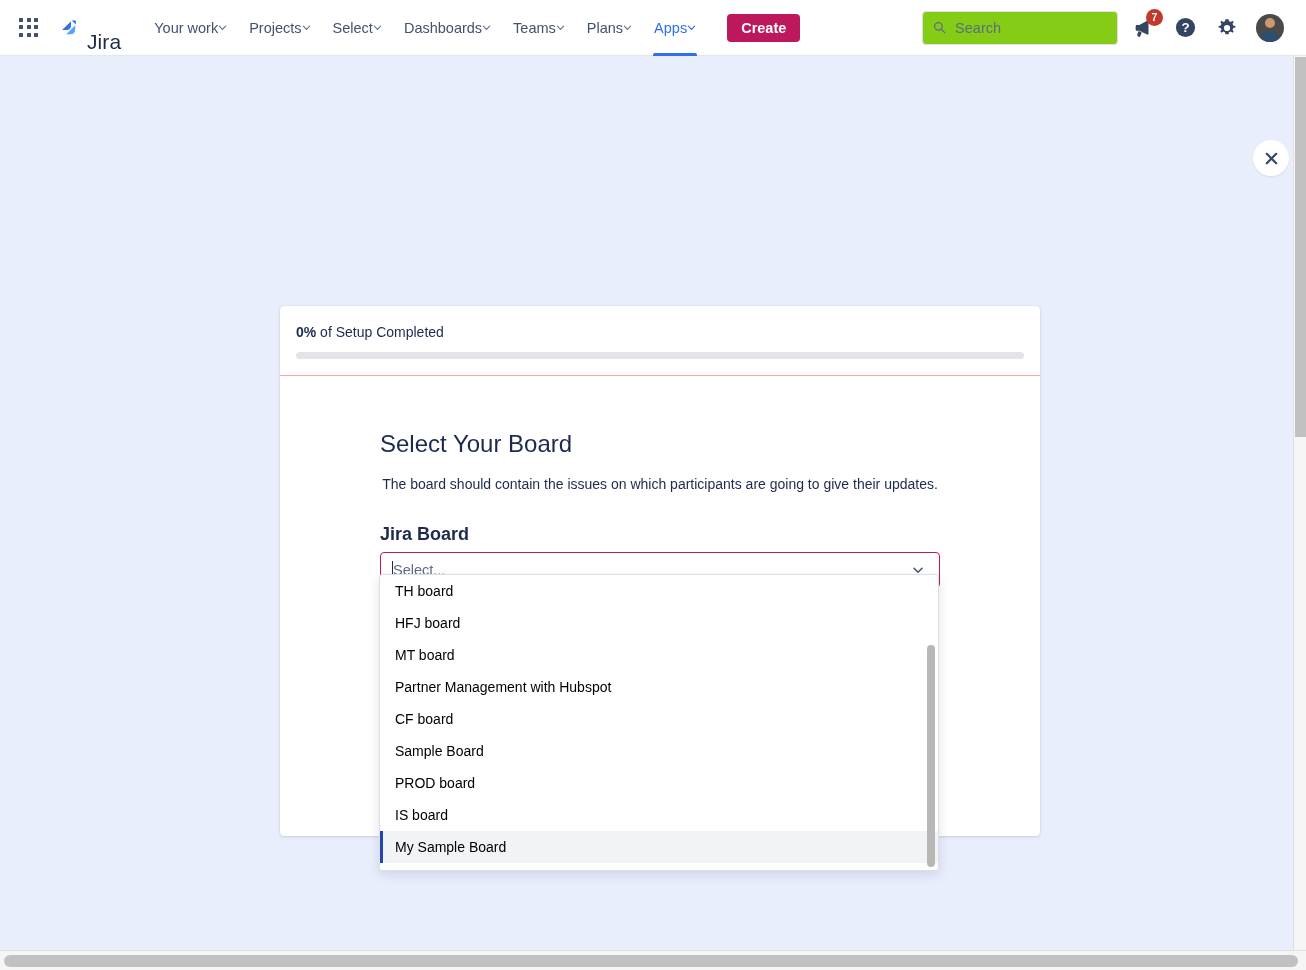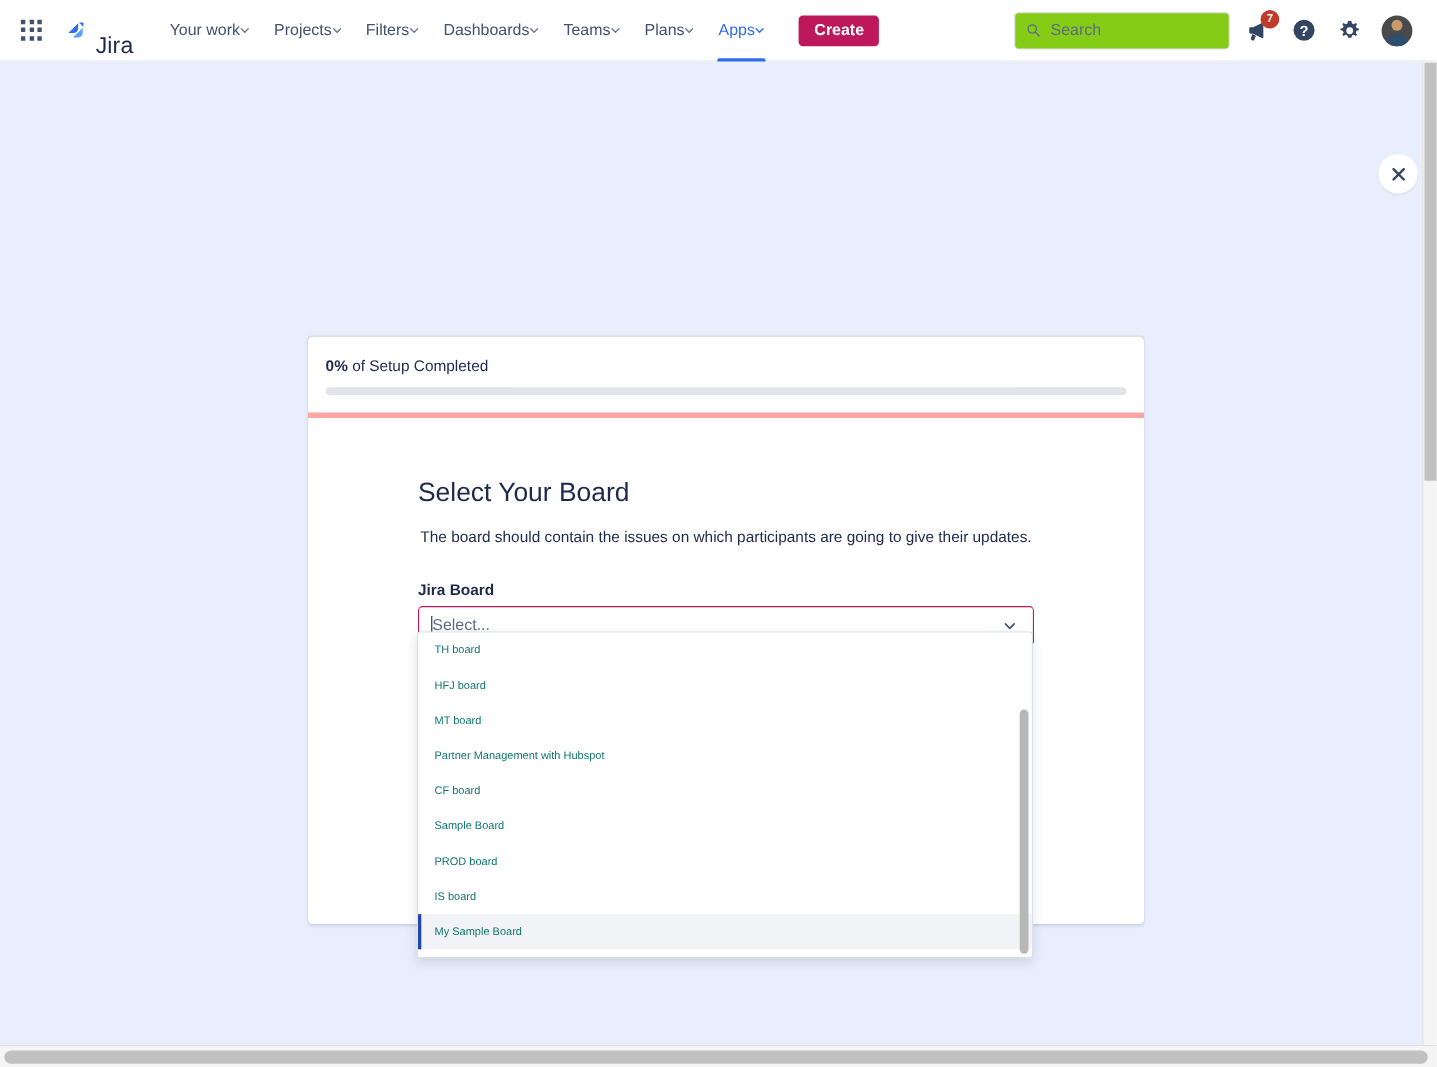--- a/index.html
+++ b/index.html
@@ -212,21 +212,21 @@
     top: 250px;
     left: 280px;
     width: 760px;
     background: #ffffff;
     border-radius: 4px;
     box-shadow: 0 1px 3px rgba(9,30,66,0.13), 0 0 1px rgba(9,30,66,0.18);
   }
 
   .progress-section {
     padding: 18px 16px 16px 16px;
-    border-bottom: 5px solid #fca5a5;
+    border-bottom: 1px solid #fca5a5;
   }
   .progress-label {
     font-size: 14px;
     color: #1d2a4d;
     margin-bottom: 12px;
   }
   .progress-label b { font-weight: 700; }
   .progress-track {
     height: 7px;
     background: #e2e4e9;
@@ -253,21 +253,21 @@
     margin-top: 24px;
   }
   .card-sub {
     text-align: center;
     font-size: 14px;
     color: #1d2a4d;
     margin-top: 18px;
   }
 
   .field-label {
-    font-size: 14px;
+    font-size: 18px;
     font-weight: 700;
     color: #1d2a4d;
     margin-top: 32px;
     margin-bottom: 7px;
   }
 
   .select-control {
     position: relative;
     height: 36px;
     border: 1px solid #be185d;
@@ -314,22 +314,22 @@
   .dropdown-list {
     position: absolute;
     inset: 0;
     overflow: hidden;
   }
   .dd-option {
     height: 32px;
     display: flex;
     align-items: center;
     padding-left: 12px;
-    font-size: 10px;
-    color: #0f766e;
+    font-size: 14px;
+    color: #000000;
     cursor: pointer;
     border-left: 3px solid transparent;
   }
   .dd-option.selected {
     background: #f1f3f7;
     border-left: 3px solid #2446a8;
   }
   .dd-scrollbar {
     position: absolute;
     right: 3px;
@@ -410,21 +410,21 @@
           <path d="M1.5 3.5 L5 7 L8.5 3.5" stroke="#6b778c" stroke-width="1.3" fill="none" stroke-linecap="round"></path>
         </svg>
     </div>
     <div class="nav-item">
       <span>Projects</span>
       <svg class="caret" viewBox="0 0 10 10">
           <path d="M1.5 3.5 L5 7 L8.5 3.5" stroke="#6b778c" stroke-width="1.3" fill="none" stroke-linecap="round"></path>
         </svg>
     </div>
     <div class="nav-item">
-      <span>Filters</span>
+      <span>Select</span>
       <svg class="caret" viewBox="0 0 10 10">
           <path d="M1.5 3.5 L5 7 L8.5 3.5" stroke="#6b778c" stroke-width="1.3" fill="none" stroke-linecap="round"></path>
         </svg>
     </div>
     <div class="nav-item">
       <span>Dashboards</span>
       <svg class="caret" viewBox="0 0 10 10">
           <path d="M1.5 3.5 L5 7 L8.5 3.5" stroke="#6b778c" stroke-width="1.3" fill="none" stroke-linecap="round"></path>
         </svg>
     </div>

